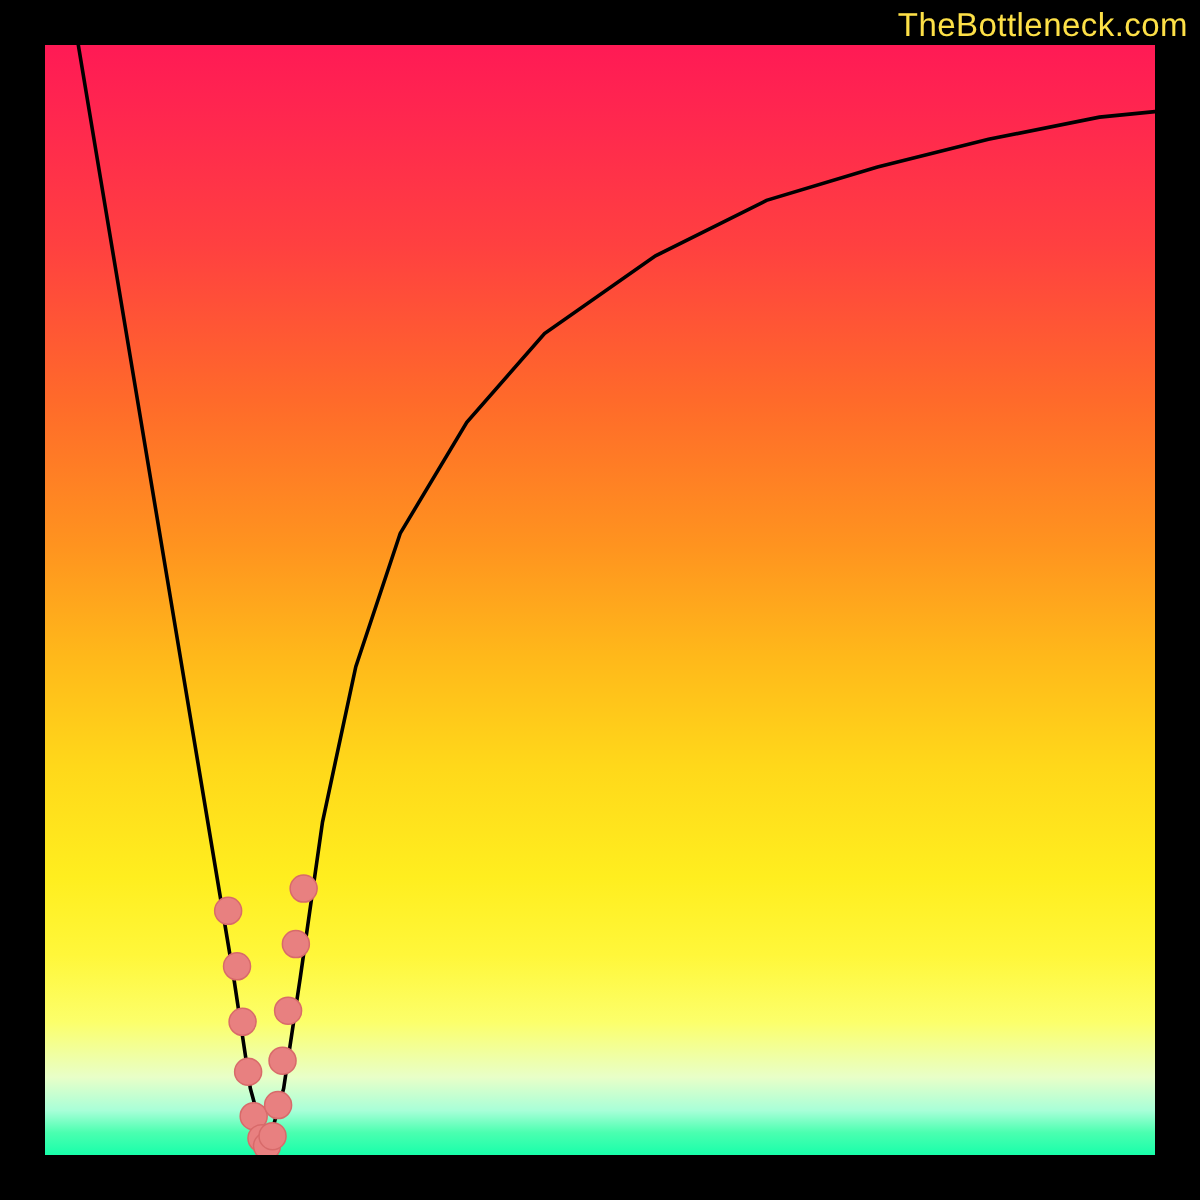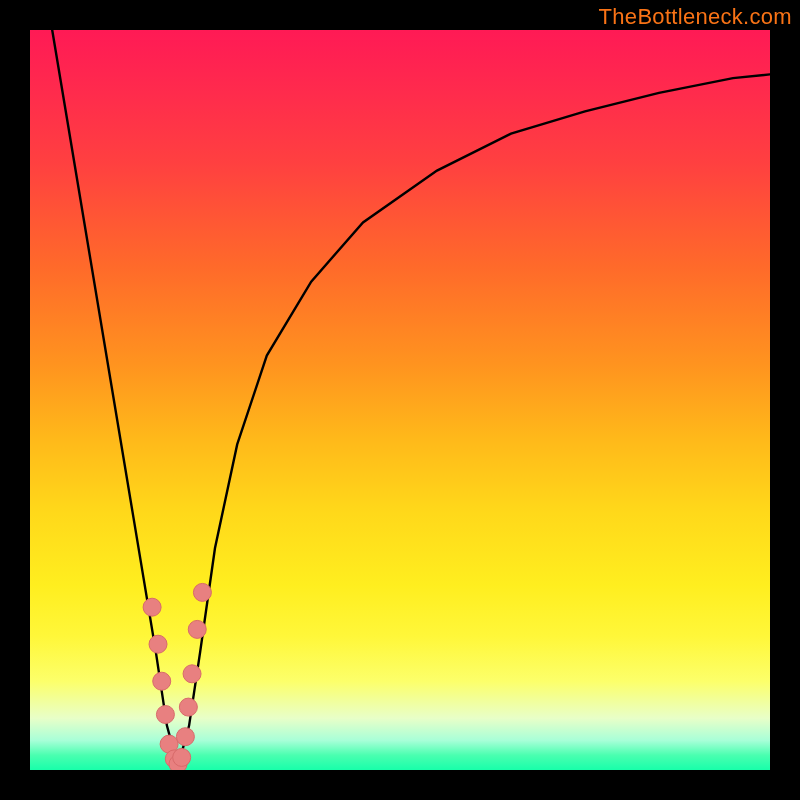--- a/index.html
+++ b/index.html
@@ -45,21 +45,21 @@
     position: absolute;
     left: 0;
     top: 0;
     width: 740px;
     height: 740px;
   }
   .watermark {
     position: absolute;
     top: 4px;
     right: 8px;
-    color: #f97316;
+    color: #fde047;
     font-size: 22px;
     font-weight: 500;
     letter-spacing: 0.3px;
     user-select: none;
   }
 </style>
 </head>
 <body>
 
 <div class="frame">

